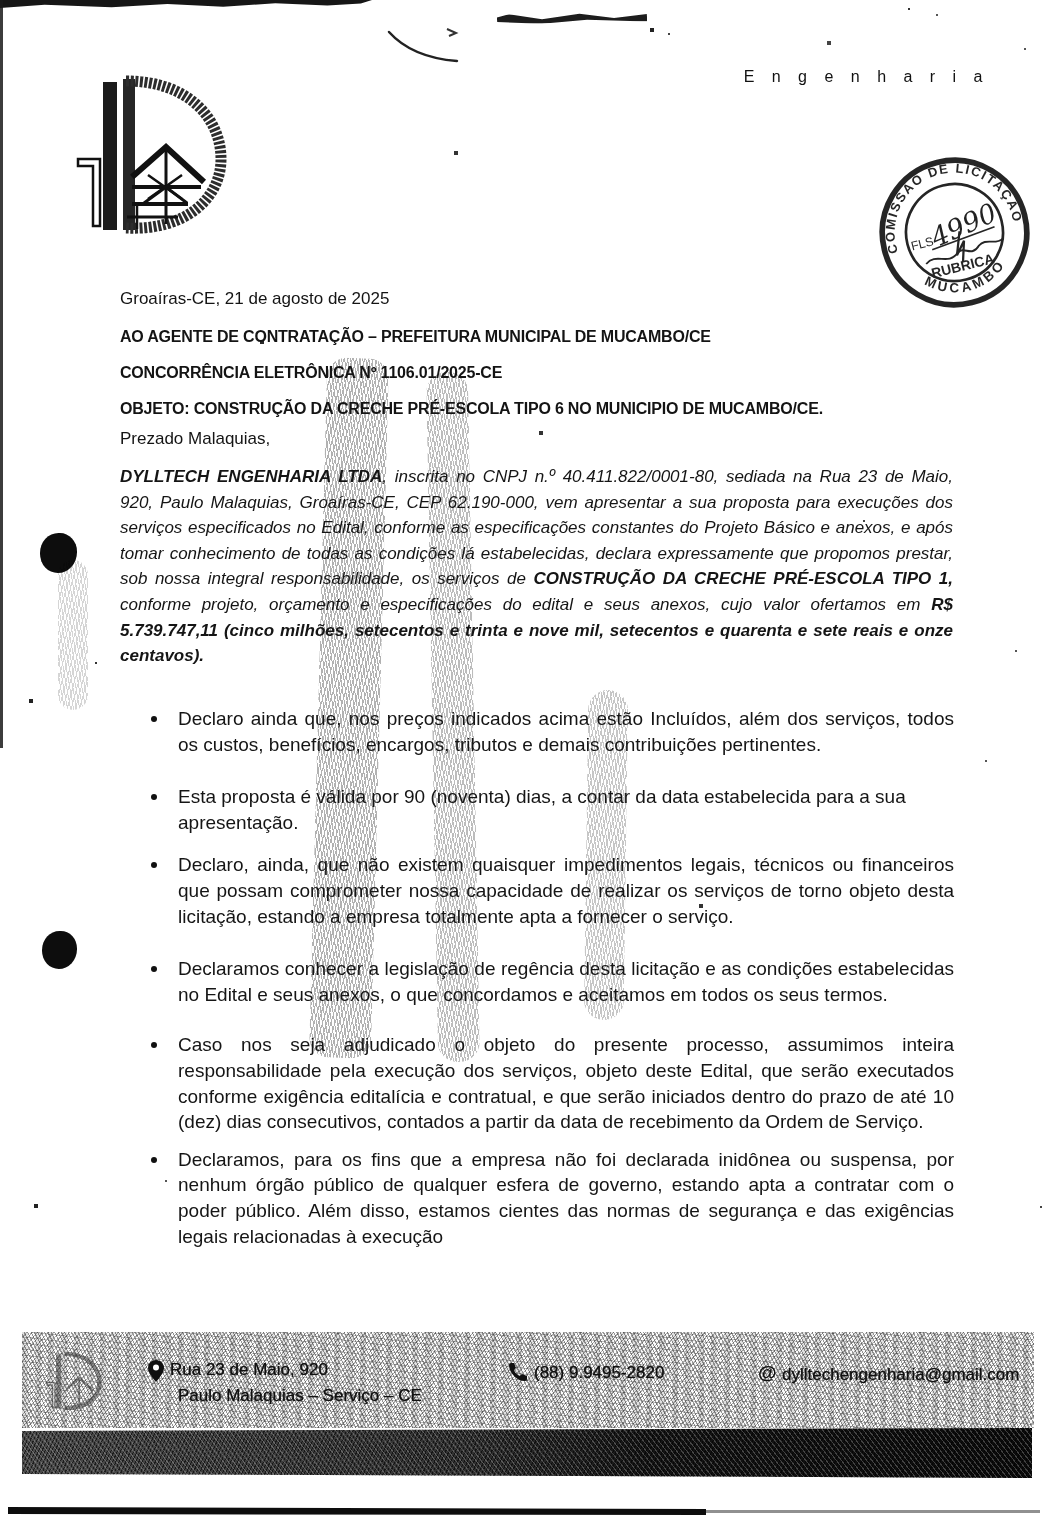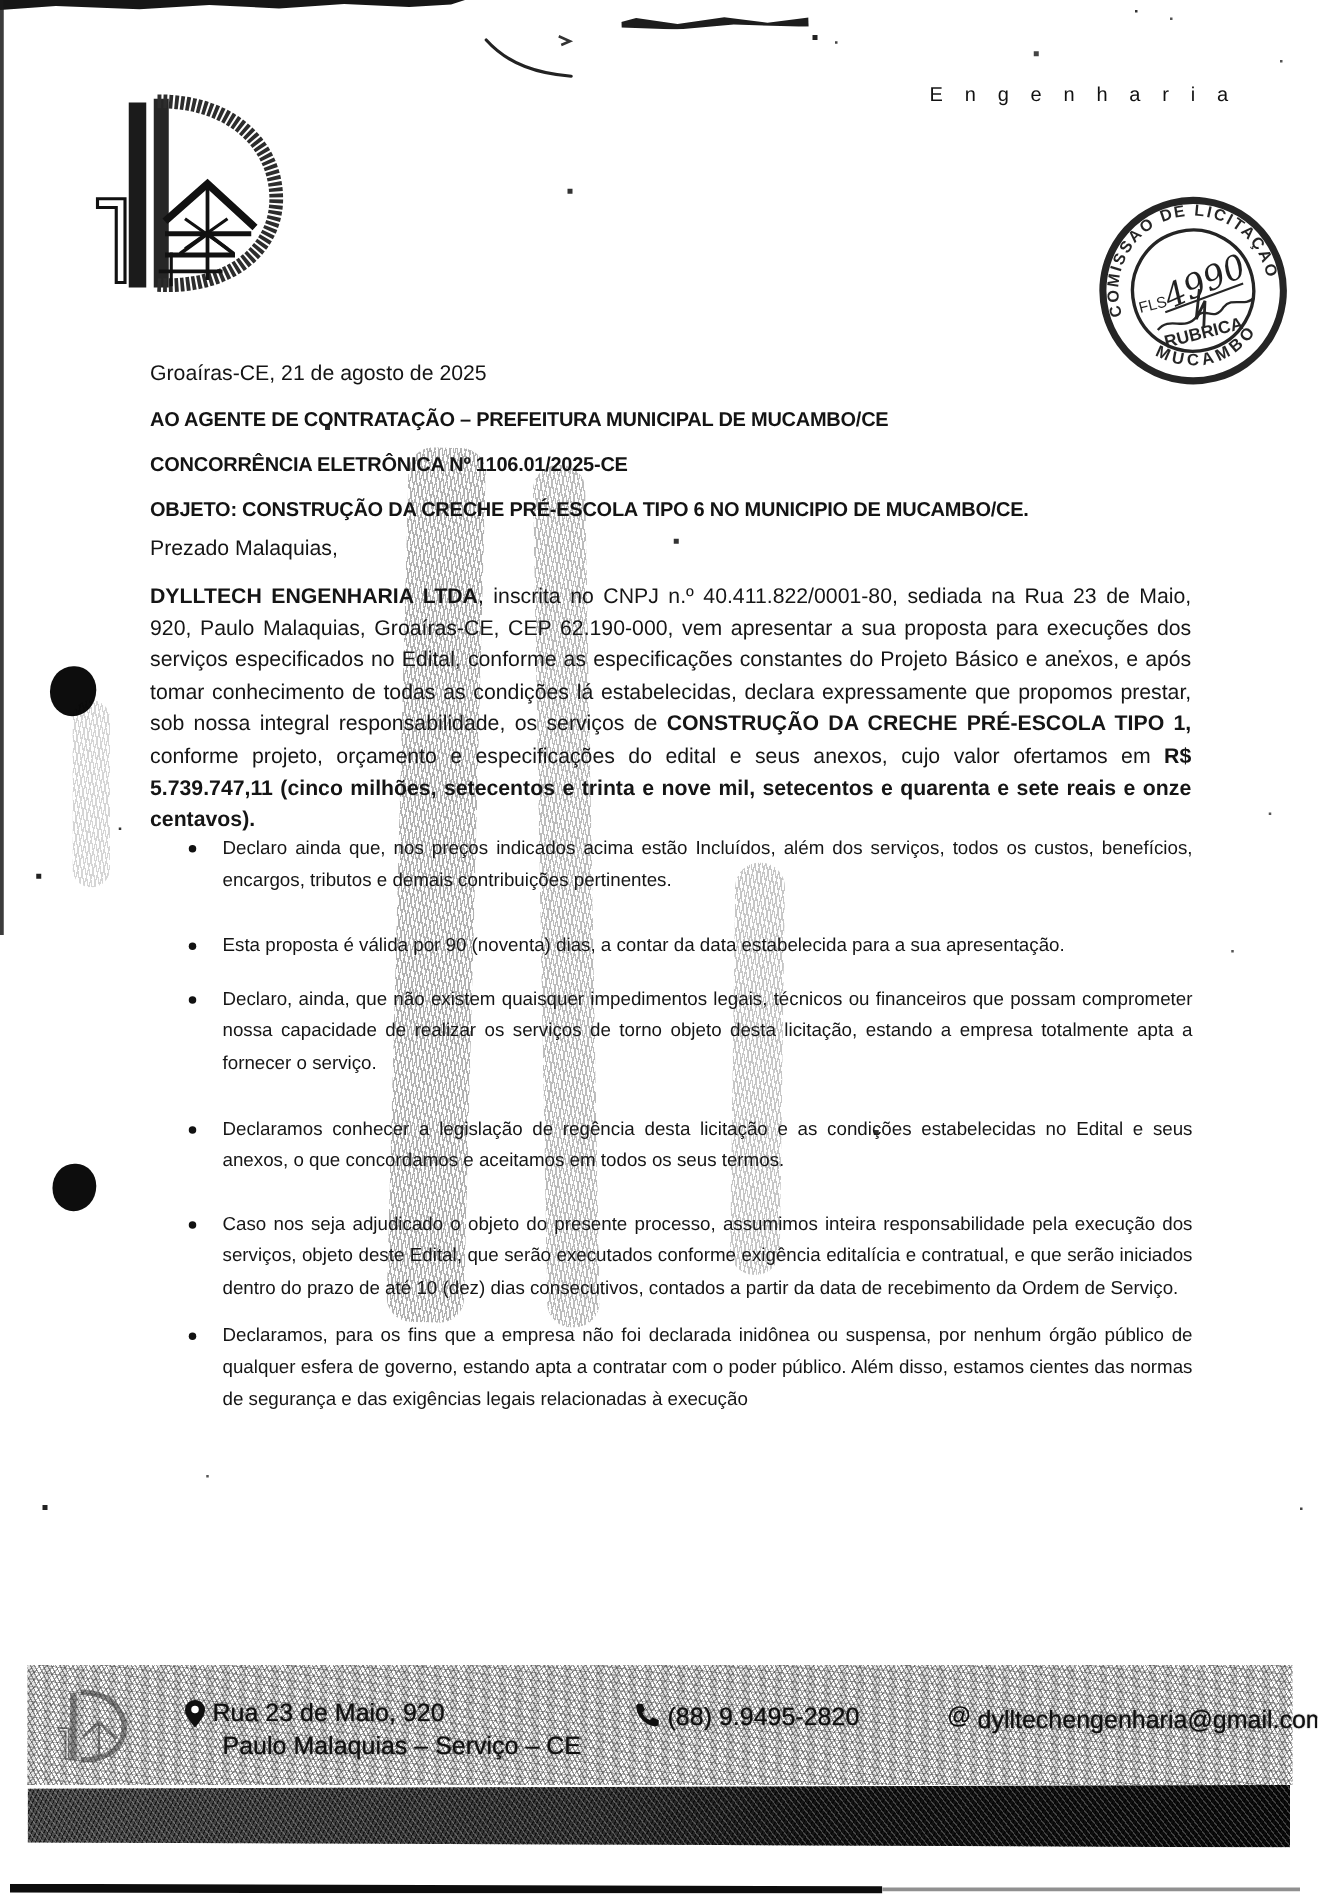--- a/index.html
+++ b/index.html
@@ -42,44 +42,44 @@
   .brand-sub{font-size:16px;letter-spacing:6.5px;color:#111;text-align:right;margin-top:-8px;padding-right:3px;}
   .stamp{position:absolute;left:872px;top:150px;opacity:.93;}
 
   
   .title{position:absolute;left:120px;top:224px;width:833px;text-align:center;
       font-family:"Liberation Serif",serif;font-weight:700;font-size:30px;letter-spacing:2px;color:#0b0b0b;}
   .line{position:absolute;left:120px;width:833px;font-size:17px;line-height:22px;}
   .bold-line{font-weight:700;font-size:16px;letter-spacing:-.2px;}
   .y-date{top:288px;} .y-addr{top:326px;} .y-tender{top:362px;} .y-object{top:398px;} .y-salut{top:428px;}
   .para{position:absolute;left:120px;top:464px;width:833px;font-size:17px;line-height:25.6px;
-      text-align:justify;color:#151515;}
+      text-align:justify;color:#151515;font-style:italic;}
   .para .b{font-weight:700;}
-  .bullets{position:absolute;left:148px;top:666px;width:806px;margin:0;padding:0;list-style:none;
-      font-size:15px;line-height:25.6px;color:#151515;}
+  .bullets{position:absolute;left:148px;top:706px;width:806px;margin:0;padding:0;list-style:none;
+      font-size:19px;line-height:25.6px;color:#151515;}
   .bullets li{position:relative;padding-left:30px;text-align:justify;}
   .bullets li.rag{text-align:left;}
   .bullets li::before{content:"";position:absolute;left:3px;top:10px;width:6px;height:6px;
       background:#111;border-radius:50%;}
   .bullets li:nth-child(2){margin-top:27px;}
   .bullets li:nth-child(3){margin-top:17px;}
   .bullets li:nth-child(4){margin-top:27px;}
   .bullets li:nth-child(5){margin-top:25px;}
   .bullets li:nth-child(6){margin-top:12px;}
 
   
   .footer-noise{position:absolute;left:22px;top:1332px;width:1012px;height:96px;opacity:.8;}
   .footer-dark{position:absolute;left:22px;top:1428px;width:1010px;height:50px;
       background:linear-gradient(90deg,#4a4a4a 0%,#303030 45%,#141414 62%,#0b0b0b 100%);
       clip-path:polygon(0 6%,100% 0,100% 100%,55% 96%,0 92%);}
   .footer-dark::after{content:"";position:absolute;inset:0;
       background:repeating-linear-gradient(52deg,rgba(255,255,255,.22) 0 1px,transparent 1px 4px),
                  repeating-linear-gradient(-66deg,rgba(0,0,0,.6) 0 1px,transparent 1px 3px);}
   .footer-logo{position:absolute;left:44px;top:1350px;opacity:.55;}
-  .f-item{position:absolute;font-size:20px;color:#101010;z-index:5;text-shadow:0 0 1px #333;}
+  .f-item{position:absolute;font-size:17px;color:#101010;z-index:5;text-shadow:0 0 1px #333;}
   .f-addr1{left:170px;top:1360px;} .f-addr2{left:178px;top:1386px;}
   .f-phone{left:534px;top:1363px;} .f-email{left:782px;top:1365px;}
   .f-icon{position:absolute;z-index:5;}
   .pin-icon{left:148px;top:1360px;} .phone-icon{left:508px;top:1362px;}
   .at-icon{left:758px;top:1362px;font-weight:700;font-size:19px;color:#101010;z-index:5;position:absolute;}
   .bottom-bar{position:absolute;left:8px;top:1507px;width:698px;height:8px;background:#0d0d0d;
       clip-path:polygon(0 0,100% 25%,100% 100%,0 88%);}
   .bottom-bar2{position:absolute;left:706px;top:1510px;width:334px;height:3px;background:#222;opacity:.5;}
   .squiggle-top{position:absolute;left:385px;top:24px;}
 </style>

